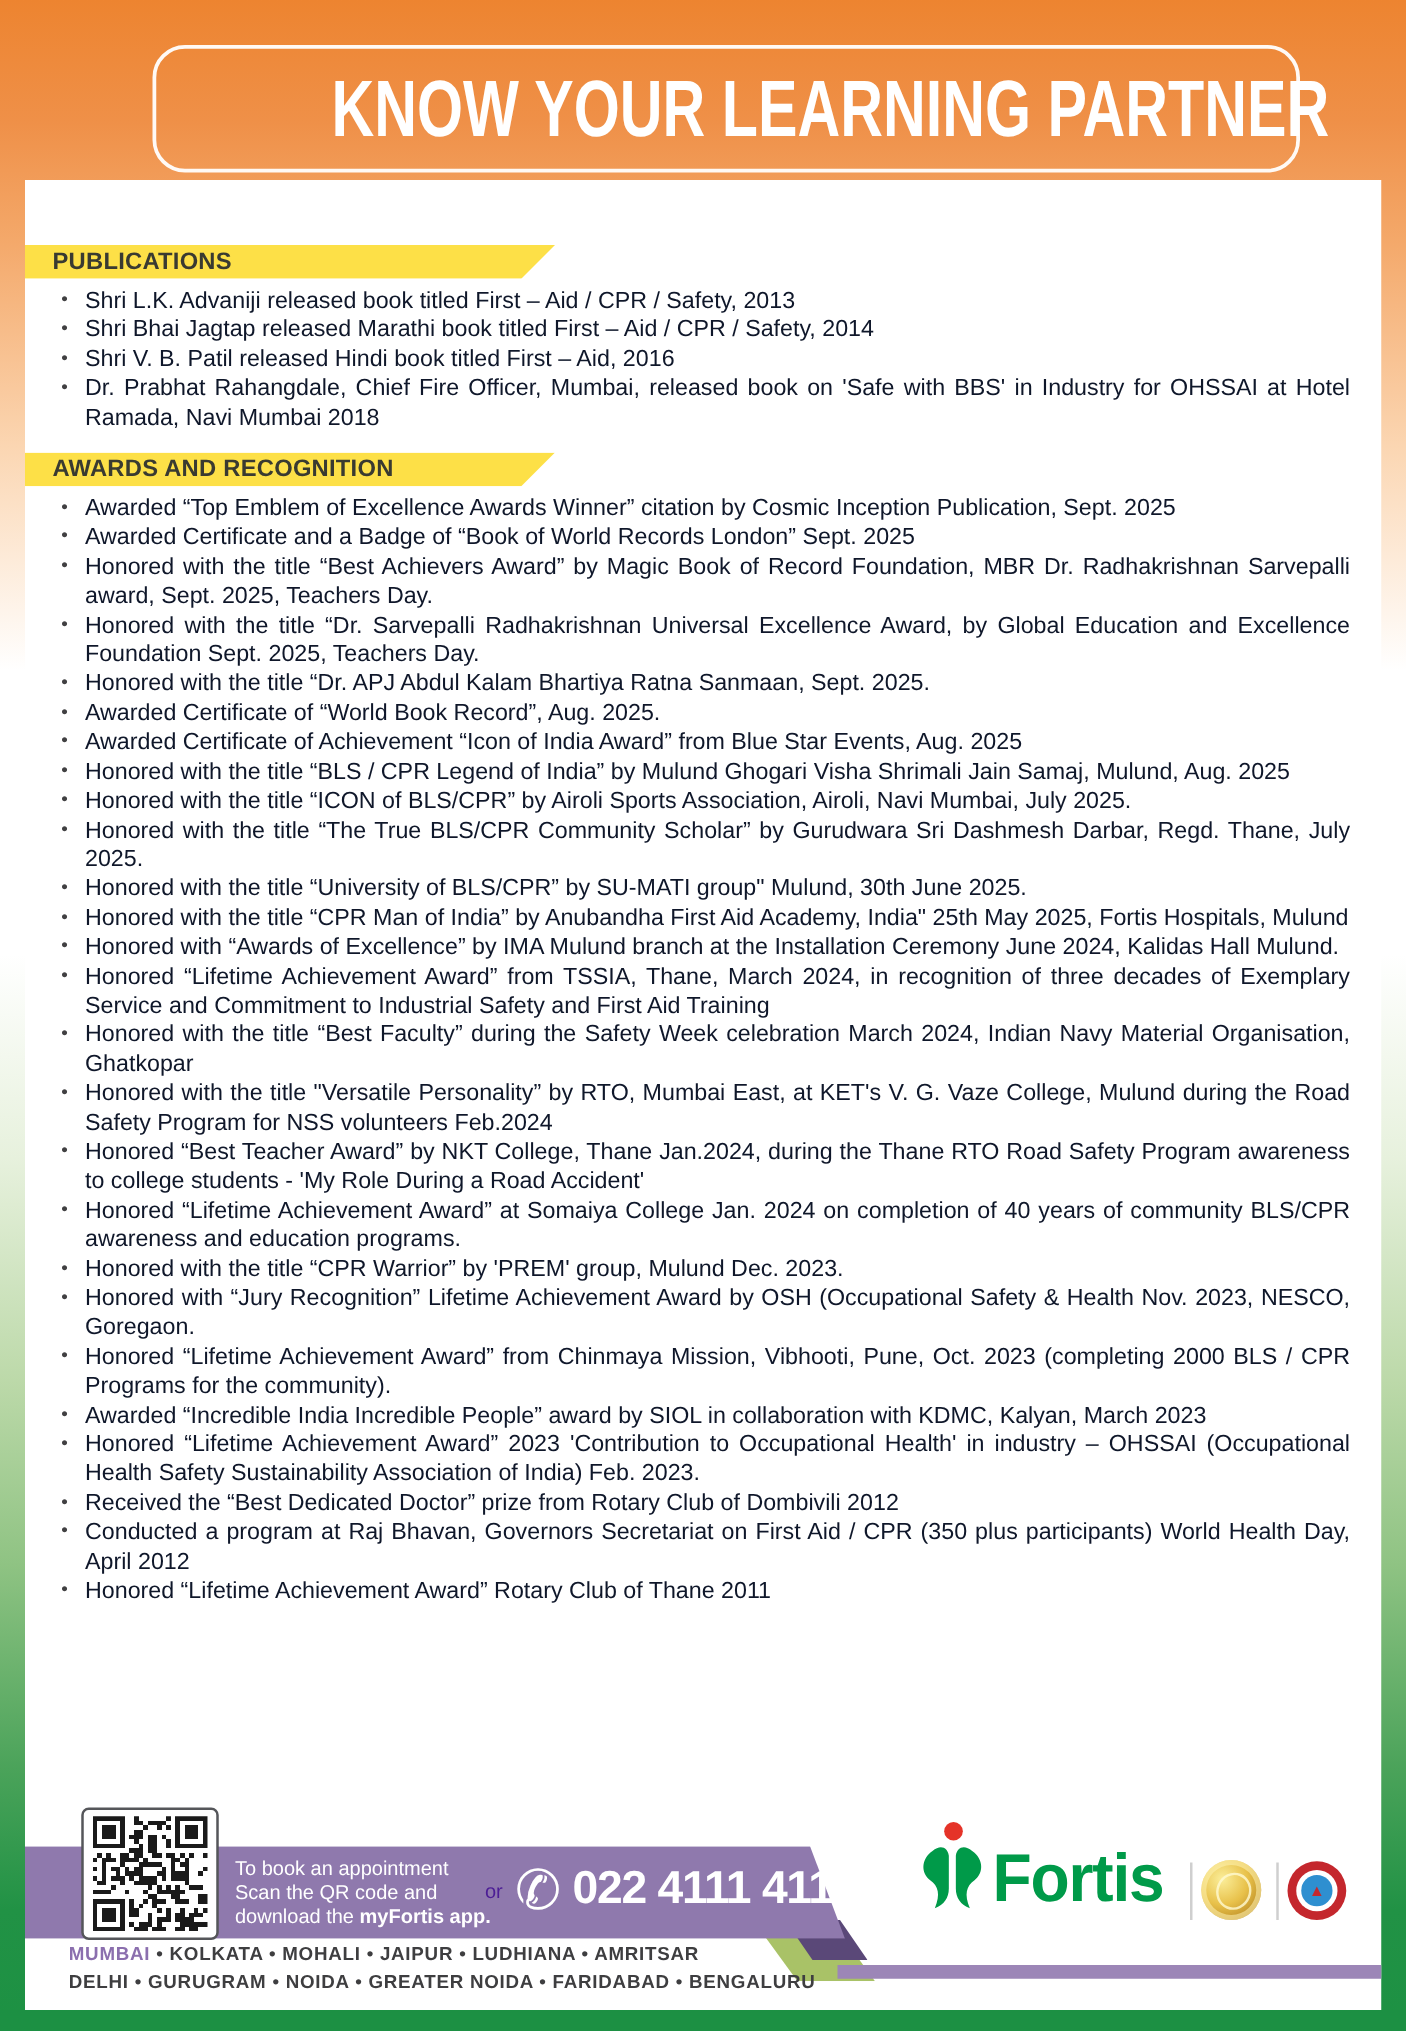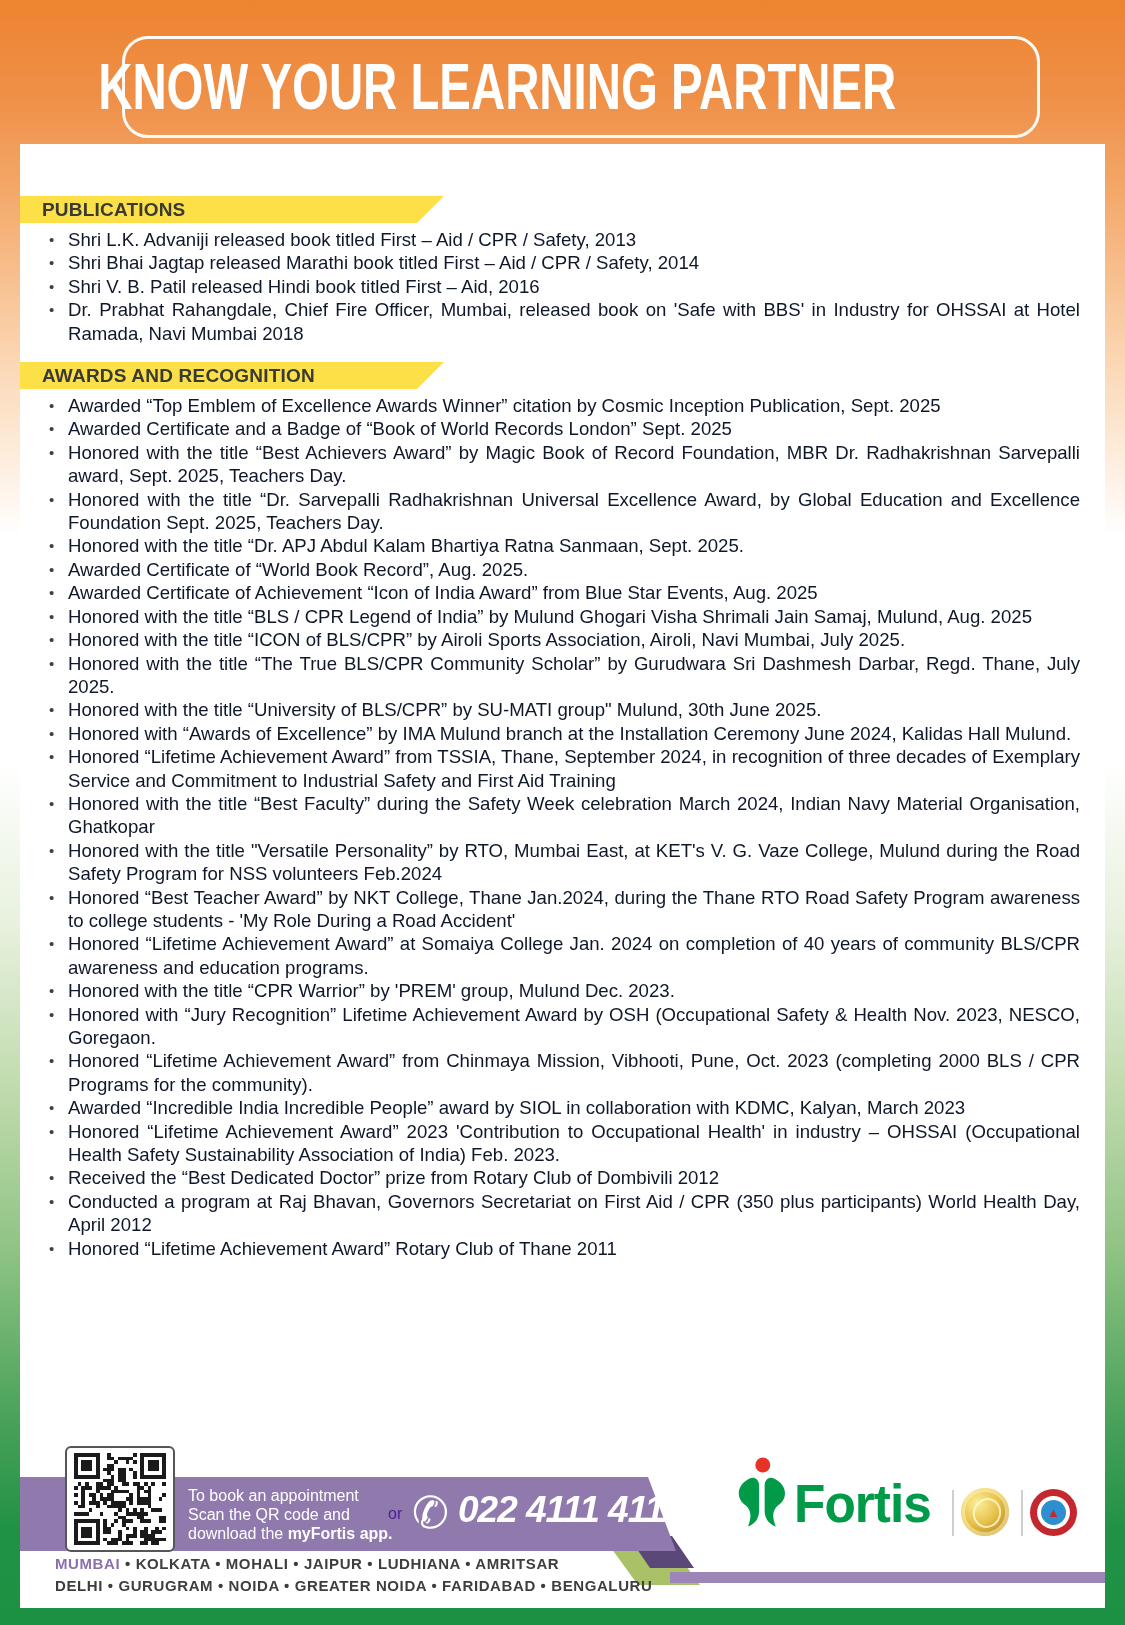--- a/index.html
+++ b/index.html
@@ -8,21 +8,21 @@
     position:relative;width:1125px;height:1625px;overflow:hidden;
     background:linear-gradient(180deg,
       #ed8430 0%,#ef9048 6%,#f4a96b 12%,#fbd6b2 22%,
       #ffffff 33%,#ffffff 47%,#e7f1dd 57%,#bcd9a9 68%,
       #8fc383 77%,#4ba35a 87%,#219245 94%,#1d9143 100%);
   }
   
   .header-box{
     position:absolute;left:122px;top:36px;width:912px;height:96px;
     border:3px solid rgba(255,255,255,.95);border-radius:26px;
-    display:flex;align-items:center;justify-content:flex-end;
+    display:flex;align-items:center;justify-content:flex-start;
   }
   .header-title{
     color:#ffffff;font-weight:bold;font-size:64px;letter-spacing:0px;
     transform:scaleX(.74);transform-origin:center;white-space:nowrap;
   }
   
   .card{
     position:absolute;left:20px;top:144px;width:1085px;height:1464px;
     background:#ffffff;
   }
@@ -49,21 +49,21 @@
   .thin-band{position:absolute;left:650px;top:1428px;width:435px;height:11px;background:#9c86b7;}
   .qr-box{position:absolute;left:45px;top:1302px;width:110px;height:106px;
     background:#ffffff;border:2px solid #55565a;border-radius:6px;
     display:flex;align-items:center;justify-content:center;box-sizing:border-box;}
   .ribbon-text{position:absolute;left:168px;top:1342px;color:#ffffff;
     font-size:16px;line-height:19px;}
   .ribbon-text b{font-weight:bold;}
   .or-text{position:absolute;left:368px;top:1361px;color:#4c1d95;font-size:16px;}
   .phone-icon{position:absolute;left:392px;top:1340px;color:#ffffff;font-size:44px;line-height:58px;}
   .phone-number{position:absolute;left:438px;top:1345px;color:#ffffff;
-    font-size:37px;font-weight:bold;font-style:italic;letter-spacing:-1px;white-space:nowrap;}
+    font-size:37px;font-weight:bold;letter-spacing:-1px;white-space:nowrap;}
   .cities{position:absolute;left:35px;top:1409px;font-weight:bold;font-size:15px;
     letter-spacing:.6px;color:#3e3e40;line-height:22px;white-space:nowrap;}
   .cities .hl{color:#8b6fae;}
   
   .fortis-logo{position:absolute;left:712px;top:1312px;display:flex;align-items:flex-end;}
   .fortis-word{color:#009a49;font-weight:bold;font-size:54px;line-height:54px;
     letter-spacing:-1px;margin-left:6px;transform:scaleX(.95);transform-origin:left bottom;}
   .divider{position:absolute;width:2px;height:46px;background:#cfcfcf;top:1346px;}
   .divider.d1{left:932px;}
   .divider.d2{left:1001px;}
@@ -109,22 +109,23 @@
           <li>Awarded Certificate and a Badge of “Book of World Records London” Sept. 2025</li>
           <li>Honored with the title “Best Achievers Award” by Magic Book of Record Foundation, MBR Dr. Radhakrishnan Sarvepalli award, Sept. 2025, Teachers Day.</li>
           <li>Honored with the title “Dr. Sarvepalli Radhakrishnan Universal Excellence Award, by Global Education and Excellence Foundation Sept. 2025, Teachers Day.</li>
           <li>Honored with the title “Dr. APJ Abdul Kalam Bhartiya Ratna Sanmaan, Sept. 2025.</li>
           <li>Awarded Certificate of “World Book Record”, Aug. 2025.</li>
           <li>Awarded Certificate of Achievement “Icon of India Award” from Blue Star Events, Aug. 2025</li>
           <li>Honored with the title “BLS / CPR Legend of India” by Mulund Ghogari Visha Shrimali Jain Samaj, Mulund, Aug. 2025</li>
           <li>Honored with the title “ICON of BLS/CPR” by Airoli Sports Association, Airoli, Navi Mumbai, July 2025.</li>
           <li>Honored with the title “The True BLS/CPR Community Scholar” by Gurudwara Sri Dashmesh Darbar, Regd. Thane, July 2025.</li>
           <li>Honored with the title “University of BLS/CPR” by SU-MATI group" Mulund, 30th June 2025.</li>
+          <li>Honored with the title “CPR Man of India” by Anubandha First Aid Academy, India" 25th May 2025, Fortis Hospitals, Mulund</li>
           <li>Honored with “Awards of Excellence” by IMA Mulund branch at the Installation Ceremony June 2024, Kalidas Hall Mulund.</li>
-          <li>Honored “Lifetime Achievement Award” from TSSIA, Thane, September 2024, in recognition of three decades of Exemplary Service and Commitment to Industrial Safety and First Aid Training</li>
+          <li>Honored “Lifetime Achievement Award” from TSSIA, Thane, March 2024, in recognition of three decades of Exemplary Service and Commitment to Industrial Safety and First Aid Training</li>
           <li>Honored with the title “Best Faculty” during the Safety Week celebration March 2024, Indian Navy Material Organisation, Ghatkopar</li>
           <li>Honored with the title "Versatile Personality” by RTO, Mumbai East, at KET's V. G. Vaze College, Mulund during the Road Safety Program for NSS volunteers Feb.2024</li>
           <li>Honored “Best Teacher Award” by NKT College, Thane Jan.2024, during the Thane RTO Road Safety  Program awareness to college students - 'My Role During a Road Accident'</li>
           <li>Honored “Lifetime Achievement Award” at Somaiya College Jan. 2024 on completion of 40 years of community BLS/CPR awareness and education programs.</li>
           <li>Honored with the title “CPR Warrior” by 'PREM' group, Mulund Dec. 2023.</li>
           <li>Honored with “Jury Recognition” Lifetime Achievement Award by OSH (Occupational Safety &amp; Health Nov. 2023, NESCO, Goregaon.</li>
           <li>Honored “Lifetime Achievement Award” from Chinmaya Mission, Vibhooti, Pune, Oct. 2023 (completing 2000 BLS / CPR Programs for the community).</li>
           <li>Awarded “Incredible India Incredible People” award by SIOL in collaboration with KDMC, Kalyan, March 2023</li>
           <li>Honored “Lifetime Achievement Award” 2023 'Contribution to Occupational Health' in industry – OHSSAI (Occupational Health Safety Sustainability Association of India) Feb. 2023.</li>
           <li>Received the “Best Dedicated Doctor” prize from Rotary Club of Dombivili 2012</li>

